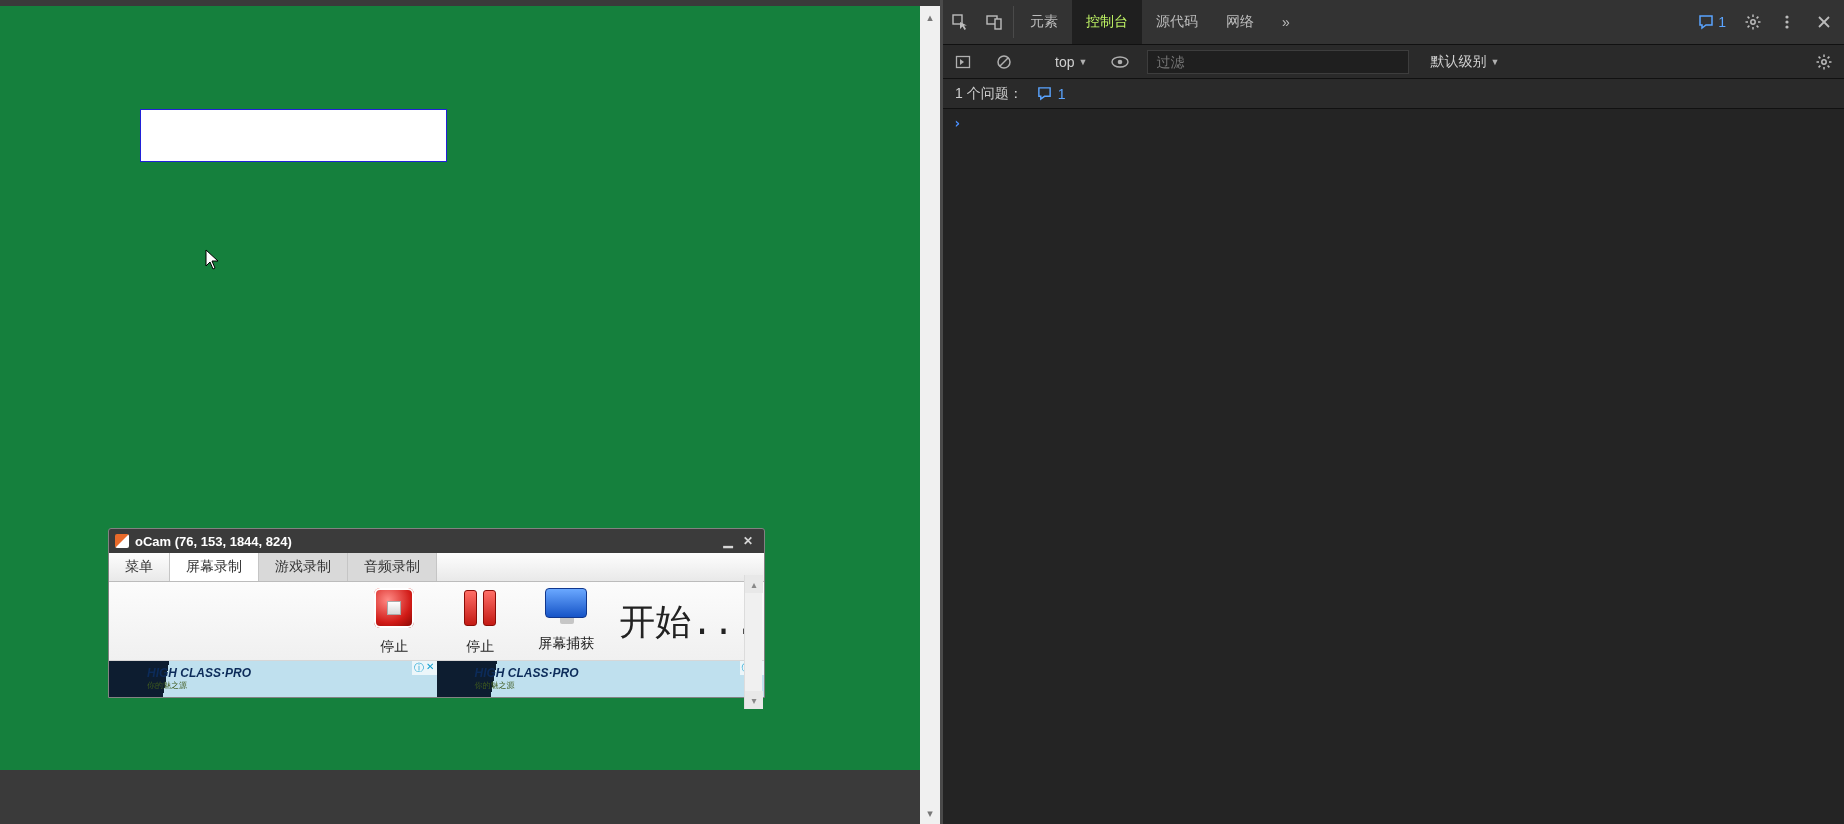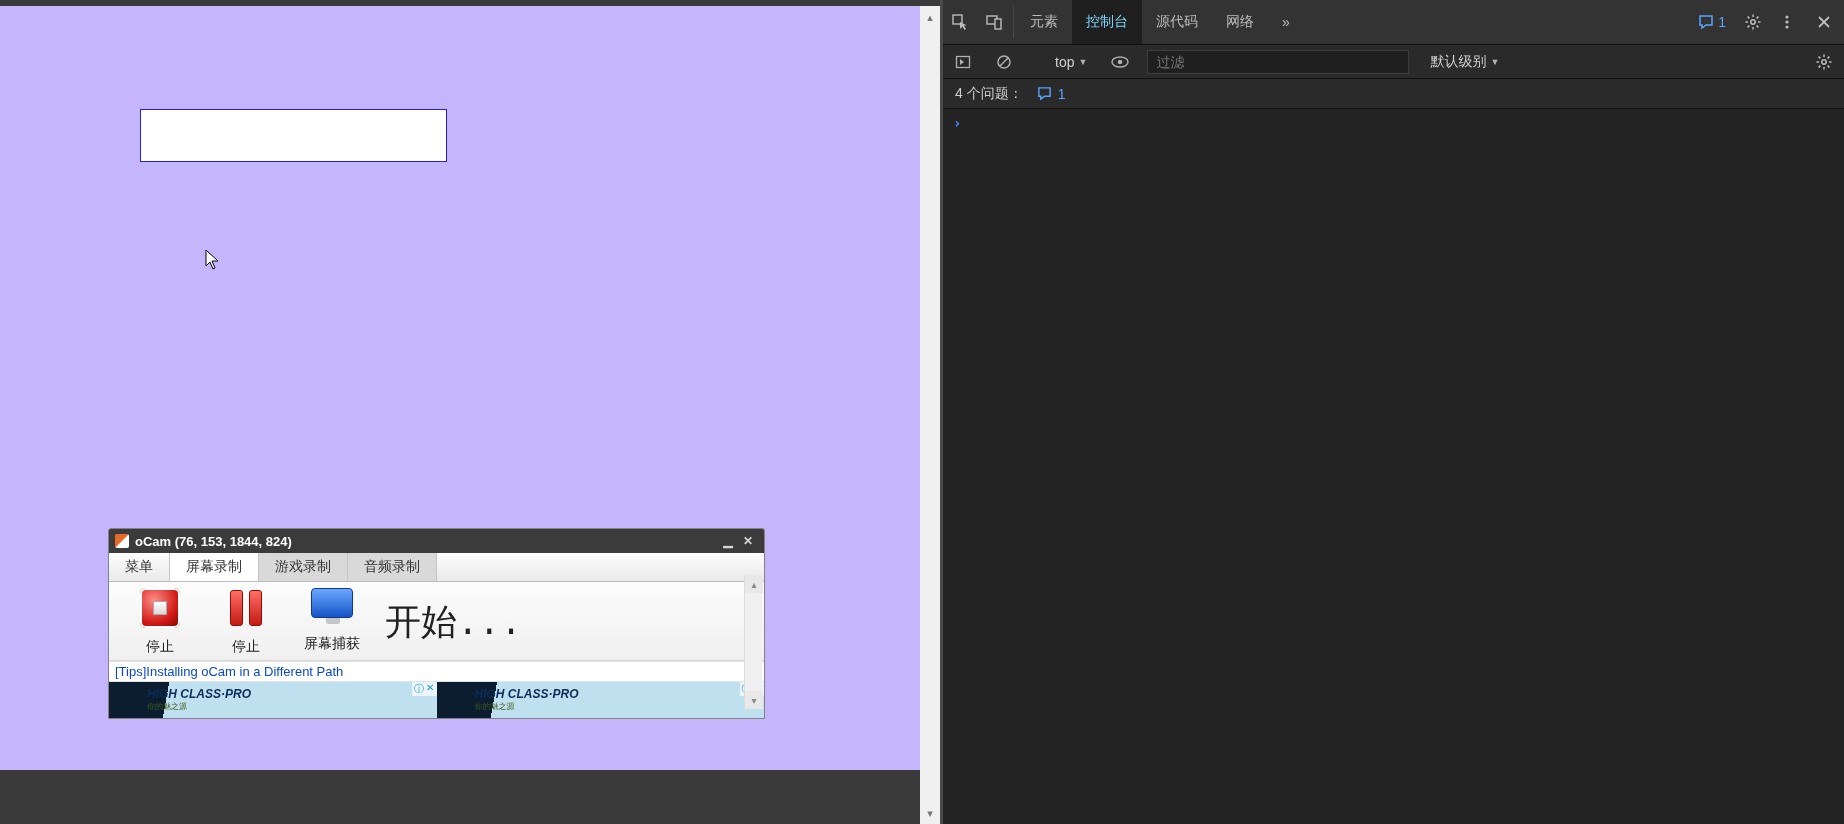--- a/index.html
+++ b/index.html
@@ -2,42 +2,42 @@
 <html><head>
 <meta charset="utf-8">
 <style>
   * { box-sizing: border-box; margin: 0; padding: 0; }
   html, body { width: 1844px; height: 824px; overflow: hidden; font-family: Arial, "Microsoft YaHei", sans-serif; background:#3a3a3a; }
   .root { display:flex; width:100%; height:100%; }
 
   
   .viewport-wrap { position:relative; width:940px; height:824px; background:#3a3a3a; }
   .viewport-topbar { height:6px; background:#3a3a3a; }
-  .viewport { position:absolute; top:6px; left:0; width:920px; height:764px; background:#c4b5fd; }
+  .viewport { position:absolute; top:6px; left:0; width:920px; height:764px; background:#15803d; }
   .viewport-scroll { position:absolute; top:6px; left:920px; width:20px; height:818px; background:#f0f0f0; }
   .scroll-up, .scroll-down { position:absolute; left:0; width:20px; height:22px; display:flex; align-items:center; justify-content:center; color:#777; font-size:11px; }
   .scroll-up { top:0; }
   .scroll-down { bottom:0; }
 
   .blue-box { position:absolute; top:103px; left:140px; width:307px; height:53px; border:1px solid #2121d8; background:#fff; }
   .cursor { position:absolute; top:243px; left:205px; width:16px; height:22px; }
   .cursor svg { width:16px; height:22px; }
 
   
   .ocam { position:absolute; top:522px; left:108px; width:657px; background:#3b3b3b; border:1px solid #828282; border-radius:3px 3px 0 0; font-size:14px; }
   .ocam-title { height:24px; display:flex; align-items:center; padding:0 6px; color:#fff; font-size:13px; font-weight:bold; }
   .ocam-title .oc-logo { width:14px; height:14px; margin-right:6px; background:linear-gradient(135deg,#e86a2a 49%,#fff 51%); border-radius:2px; }
   .ocam-title .spacer { flex:1; }
   .ocam-title .winbtn { width:20px; height:16px; display:flex; align-items:center; justify-content:center; color:#d6d6d6; font-size:12px; cursor:pointer; }
   .ocam-body { background:#fff; }
   .ocam-tabs { display:flex; border-bottom:1px solid #bcbcbc; background:linear-gradient(#fdfdfd,#e9e9e9); }
   .oc-tab { padding:5px 16px; font-size:14px; color:#333; border-right:1px solid #c5c5c5; cursor:pointer; }
   .oc-tab.active { background:#fff; font-weight:normal; }
   .oc-tab.dim { background:#d9d9d9; }
-  .ocam-toolbar { display:flex; align-items:flex-start; padding:6px 8px 4px 8px; background:linear-gradient(#fcfcfc,#f0f0f0); border-bottom:1px solid #d7d7d7; }
+  .ocam-toolbar { display:flex; align-items:flex-start; padding:6px 8px 4px 8px; background:linear-gradient(#fcfcfc,#f0f0f0); border-bottom:1px solid #d7d7d7;justify-content:flex-end; }
   .oc-btn { width:86px; display:flex; flex-direction:column; align-items:center; cursor:pointer; }
   .oc-icon { width:40px; height:40px; border-radius:6px; display:flex; align-items:center; justify-content:center; }
   .oc-icon.rec { background:radial-gradient(circle at 35% 30%, #ff8b86, #d11b17 60%, #7c0500); box-shadow:inset 0 0 0 2px #fff; }
   .oc-icon.rec .sq { width:14px; height:14px; background:linear-gradient(#fff,#d8d8d8); border:1px solid #aaa; }
   .oc-icon.pause { display:flex; gap:6px; }
   .oc-icon.pause .bar { width:13px; height:36px; border-radius:3px; background:linear-gradient(#ff6e66,#c31a14); border:1px solid #8a0d07; }
   .oc-icon.monitor { background:linear-gradient(#6aa8ff,#1654c7); border-radius:4px; position:relative; width:42px; height:30px; border:1px solid #10378e; }
   .oc-icon.monitor:after { content:""; position:absolute; bottom:-7px; left:14px; width:14px; height:6px; background:#c6c6c6; border-radius:0 0 2px 2px; }
   .oc-btn .lbl { margin-top:10px; font-size:14px; color:#222; }
   .oc-bigtext { margin-left:10px; font-size:36px; color:#222; font-family:Liberation Mono, monospace; align-self:center; }
@@ -52,21 +52,21 @@
   .ocam-rscroll .sbtn.up { top:0; }
   .ocam-rscroll .sbtn.down { bottom:0; }
 
   
   .devtools { flex:1; height:824px; background:#242424; color:#c9c9c9; font-size:14px; display:flex; flex-direction:column; border-left:3px solid #4a4a4a; }
   .dt-tabs { height:45px; display:flex; align-items:stretch; background:#333; border-bottom:1px solid #111; }
   .dt-iconbtn { width:34px; display:flex; align-items:center; justify-content:center; color:#b9b9b9; cursor:pointer; }
   .dt-iconbtn.wider { width:40px; }
   .dt-sep { width:1px; background:#4a4a4a; margin:6px 2px; }
   .dt-tab { padding:0 14px; display:flex; align-items:center; color:#bdbdbd; cursor:pointer; font-size:14px; }
-  .dt-tab.active { background:#1f1f1f; color:#7dd3fc; }
+  .dt-tab.active { background:#1f1f1f; color:#bef264; }
   .dt-right { margin-left:auto; display:flex; align-items:center; }
   .msg-badge { display:flex; align-items:center; gap:4px; color:#5aa4ff; padding:0 10px; cursor:pointer; }
   .msg-badge svg { width:16px; height:16px; }
 
   .dt-toolbar { height:34px; display:flex; align-items:center; background:#2a2a2a; border-bottom:1px solid #111; padding:0 6px; gap:13px; }
   .dt-toolbar .tb-btn { width:28px; height:24px; display:flex; align-items:center; justify-content:center; color:#b0b0b0; cursor:pointer; }
   .dt-toolbar .ctx { display:flex; align-items:center; gap:4px; color:#d0d0d0; padding:0 6px; cursor:pointer; font-size:14px; }
   .dt-toolbar .filter { flex:0 0 262px; }
   .dt-toolbar .filter input { width:100%; height:24px; background:#1f1f1f; border:1px solid #3d3d3d; color:#3b82f6; padding:0 8px; font-size:14px; outline:none; }
   .dt-toolbar .level { display:flex; align-items:center; gap:4px; color:#d0d0d0; padding:0 8px; cursor:pointer; font-size:14px; }
@@ -127,21 +127,20 @@
                   <div class="bar"></div>
                 </div>
               <div class="lbl">停止</div>
             </div>
             <div class="oc-btn">
               <div class="oc-icon monitor"></div>
               <div class="lbl" style="margin-top:17px">屏幕捕获</div>
             </div>
             <div class="oc-bigtext">开始...</div>
           </div>
-          <div class="ocam-tips">[Tips]Installing oCam in a Different Path</div>
           <div class="ocam-ads">
             <div class="ad">
               <div class="adx">
                 <span>ⓘ</span>
                 <span>✕</span>
               </div>
               <div class="brand">
                 <span>HIGH CLASS·PRO</span>
                 <span class="sub">你的魅之源</span>
               </div>
@@ -272,21 +271,21 @@
               <line x1="3.6" y1="3.6" x2="5.4" y2="5.4"></line>
               <line x1="12.6" y1="12.6" x2="14.4" y2="14.4"></line>
               <line x1="3.6" y1="14.4" x2="5.4" y2="12.6"></line>
               <line x1="12.6" y1="5.4" x2="14.4" y2="3.6"></line>
             </g>
           </svg>
       </div>
     </div>
 
     <div class="dt-issues">
-      <span class="label">4 个问题：</span>
+      <span class="label">1 个问题：</span>
       <div class="count">
         <svg viewBox="0 0 16 16">
             <path d="M2 2h12v9H8l-4 3v-3H2z" fill="none" stroke="#5aa4ff" stroke-width="1.5"></path>
           </svg>
         <span>1</span>
       </div>
     </div>
 
     <div class="dt-console">
       <span class="prompt">›</span>

